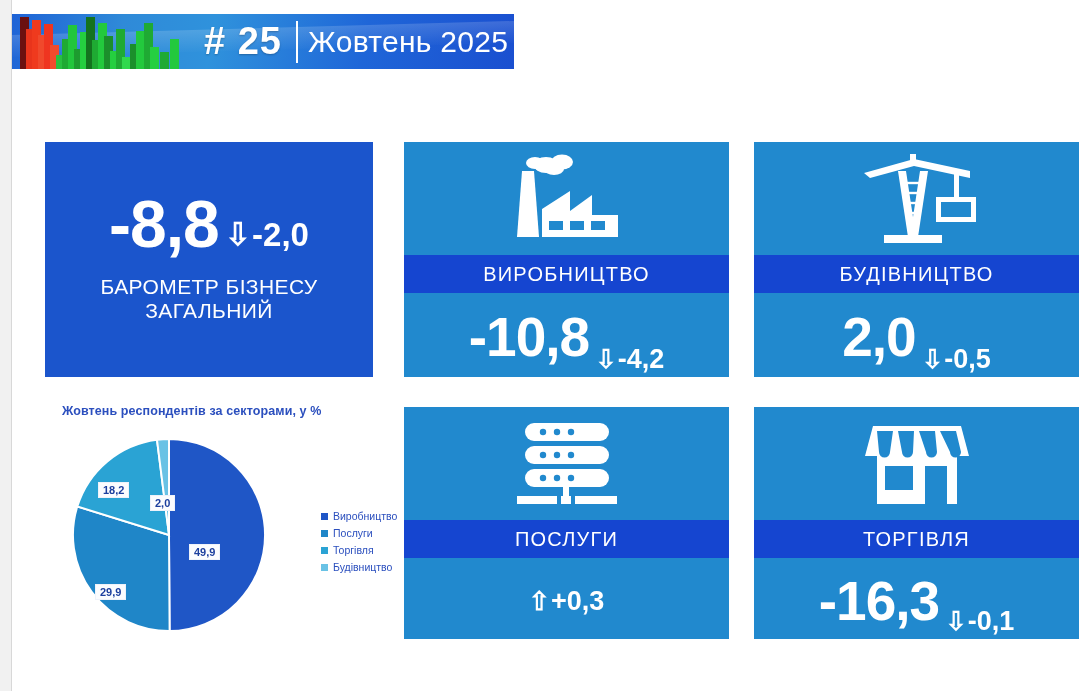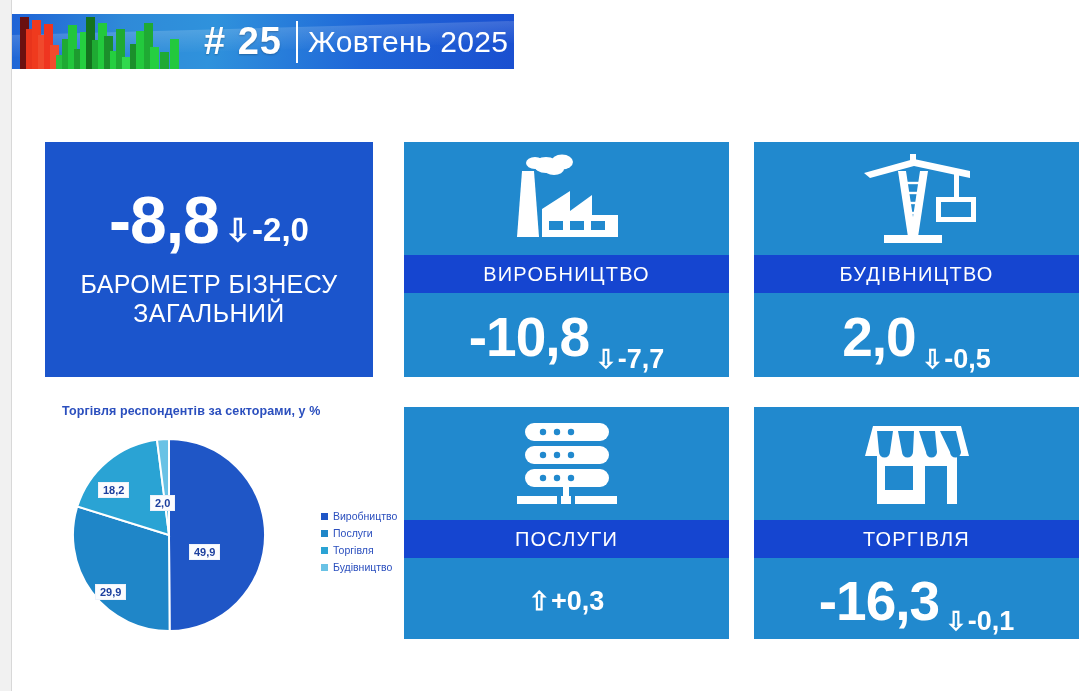--- a/index.html
+++ b/index.html
@@ -126,21 +126,21 @@
     display: flex;
     align-items: flex-end;
     line-height: 1;
   }
   .arrow-glyph {
     font-size: 0.95em;
     line-height: 1;
     margin-right: 1px;
   }
   .main-label {
-    font-size: 25px;
+    font-size: 21px;
     font-weight: 300;
     letter-spacing: 0.4px;
     text-align: center;
     line-height: 1.16;
   }
 
   
   .card-sector {
     position: absolute;
     width: 325px; height: 235px;
@@ -328,21 +328,21 @@
             <rect x="62" y="68" width="14" height="9"></rect>
             <rect x="83" y="68" width="14" height="9"></rect>
           </g>
         </svg>
       </div>
       <div class="card-band">ВИРОБНИЦТВО</div>
       <div class="card-value-row">
         <span class="card-value">-10,8</span>
         <span class="card-delta">
           <span class="arrow-glyph">⇩</span>
-            <span>-7,7</span>
+            <span>-4,2</span>
         </span>
       </div>
     </div>
   </div>
 
   <div class="card-sector pos-con">
     <div class="card-sector-inner">
       <div class="card-icon">
         <svg width="118" height="96" viewBox="0 0 118 96" aria-hidden="true">
           <g fill="#ffffff">
@@ -437,21 +437,21 @@
         <span class="card-value">-16,3</span>
         <span class="card-delta">
           <span class="arrow-glyph">⇩</span>
             <span>-0,1</span>
         </span>
       </div>
     </div>
   </div>
 
   <div class="pie-block">
-    <div class="pie-title">Торгівля респондентів за секторами, у %</div>
+    <div class="pie-title">Жовтень респондентів за секторами, у %</div>
 
     <div class="pie-wrap">
       <svg width="196" height="196" viewBox="0 0 200 200">
         <g id="pie-slices">
             <path d="M 100 100 L 100 2 A 98 98 0 0 1 100.61574810862481 197.99806556390143 Z" fill="#1f56c6" stroke="#ffffff" stroke-width="2"></path>
             <path d="M 100 100 L 100.61574810862481 197.99806556390143 A 98 98 0 0 1 6.423274614828969 70.88992500545064 Z" fill="#1f86c8" stroke="#ffffff" stroke-width="2"></path>
             <path d="M 100 100 L 6.423274614828969 70.88992500545064 A 98 98 0 0 1 87.71734311069807 2.7727592711811866 Z" fill="#2aa3d4" stroke="#ffffff" stroke-width="2"></path>
             <path d="M 100 100 L 87.71734311069807 2.7727592711811866 A 98 98 0 0 1 99.9999999999999 2 Z" fill="#69c2e5" stroke="#ffffff" stroke-width="2"></path>
           </g>
       </svg>

